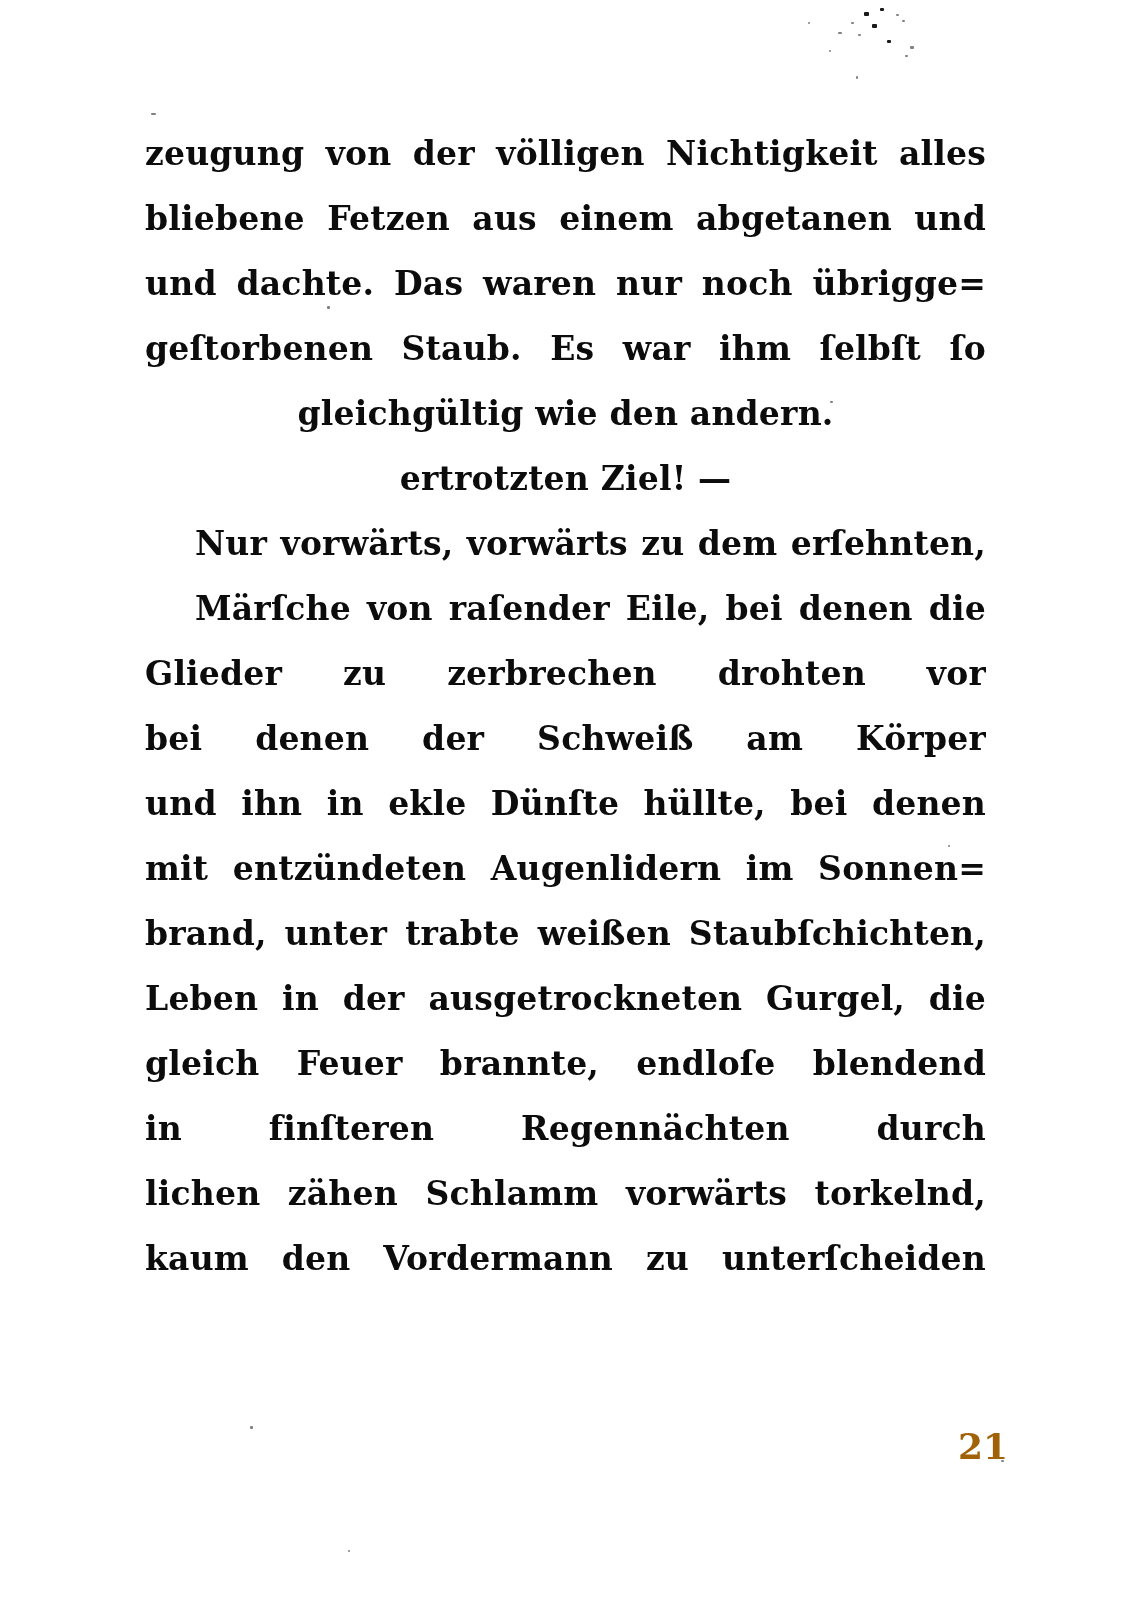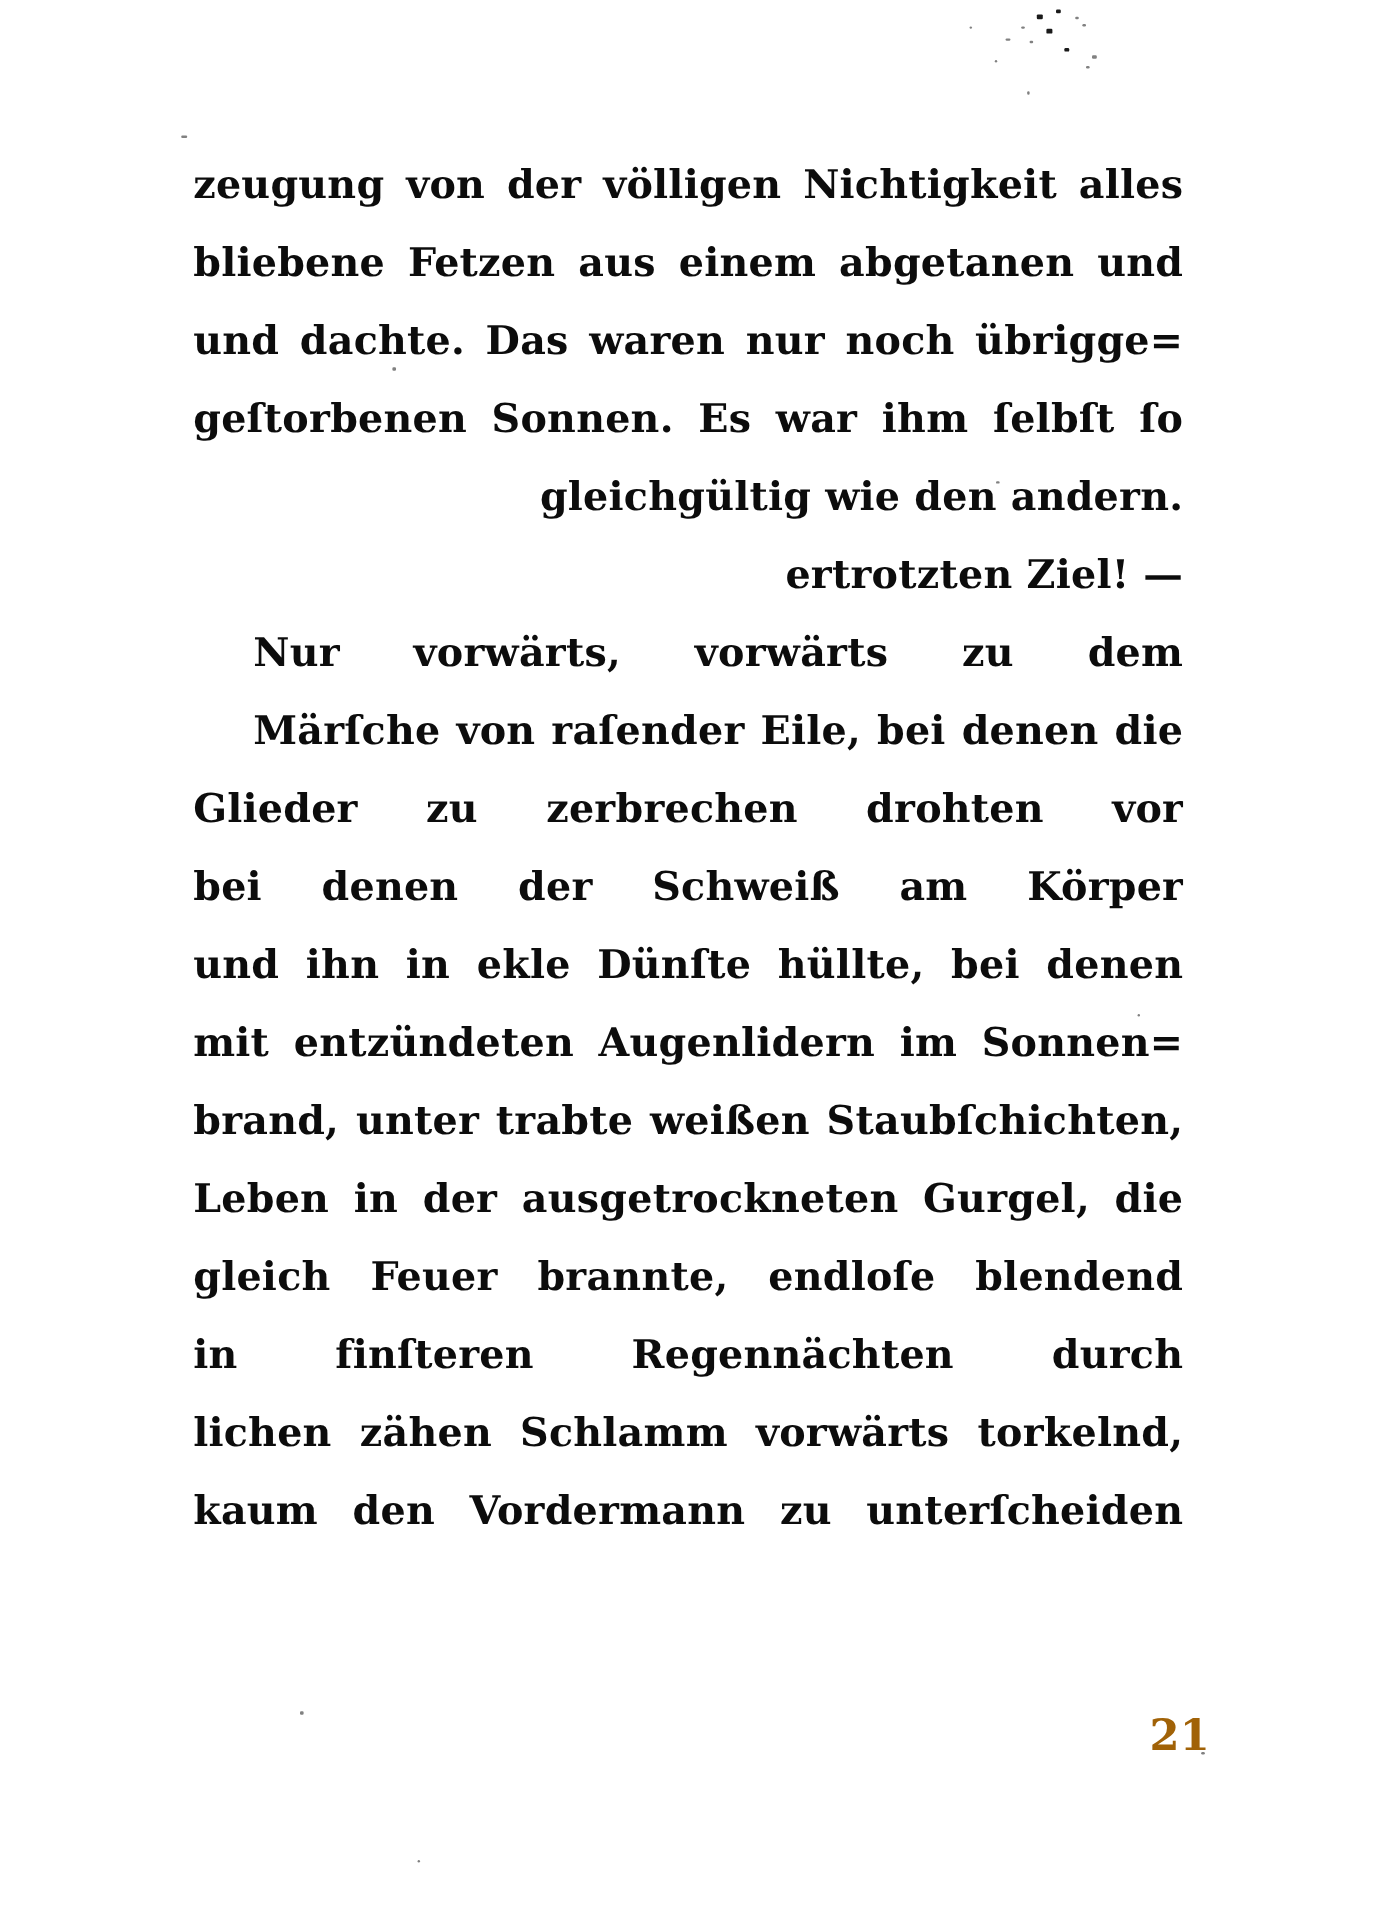--- a/index.html
+++ b/index.html
@@ -30,35 +30,34 @@
     -webkit-font-smoothing: antialiased;
   }
   .line {
     height: 65px;
     overflow: hidden;
     white-space: normal;
   }
   
   .line.j {
     text-align: justify;
-    margin-left: 16px;
   }
   .line.j::after {
     content: "";
     display: inline-block;
     width: 100%;
     height: 0;
   }
   
   .line.ind {
     text-indent: 50px;
   }
   
   .line.noj {
-    text-align: right;
+    text-align: center;
   }
   .page-number {
     position: absolute;
     left: 958px;
     top: 1426px;
     font-size: 36px;
     font-weight: bold;
     line-height: 40px;
     font-family: "DejaVu Serif", serif;
     color: #a16207;
@@ -100,21 +99,21 @@
     <div class="speck faint" style="left:948px; top:845px;  width:2px; height:2px;"></div>
     <div class="speck faint" style="left:250px; top:1426px; width:3px; height:3px;"></div>
     <div class="speck faint" style="left:1001px; top:1460px; width:3px; height:2px;"></div>
     <div class="speck faint" style="left:348px; top:1550px; width:2px; height:2px;"></div>
   </div>
 
   <div class="text-block">
     <div class="line j">zeugung von der völligen Nichtigkeit alles</div>
     <div class="line j">bliebene Fetzen aus einem abgetanen und</div>
     <div class="line j">und dachte. Das waren nur noch übrigge=</div>
-    <div class="line j">geſtorbenen Sonnen. Es war ihm ſelbſt ſo</div>
+    <div class="line j">geſtorbenen Staub. Es war ihm ſelbſt ſo</div>
     <div class="line noj">gleichgültig wie den andern.</div>
     <div class="line noj">ertrotzten Ziel! —</div>
     <div class="line j ind">Nur vorwärts, vorwärts zu dem erſehnten,</div>
     <div class="line j ind">Märſche von raſender Eile, bei denen die</div>
     <div class="line j">Glieder zu zerbrechen drohten vor Schmerzen,</div>
     <div class="line j">bei denen der Schweiß am Körper niedertroff</div>
     <div class="line j">und ihn in ekle Dünſte hüllte, bei denen man</div>
     <div class="line j">mit entzündeten Augenlidern im Sonnen=</div>
     <div class="line j">brand, unter trabte weißen Staubſchichten,</div>
     <div class="line j">Leben in der ausgetrockneten Gurgel, die</div>

